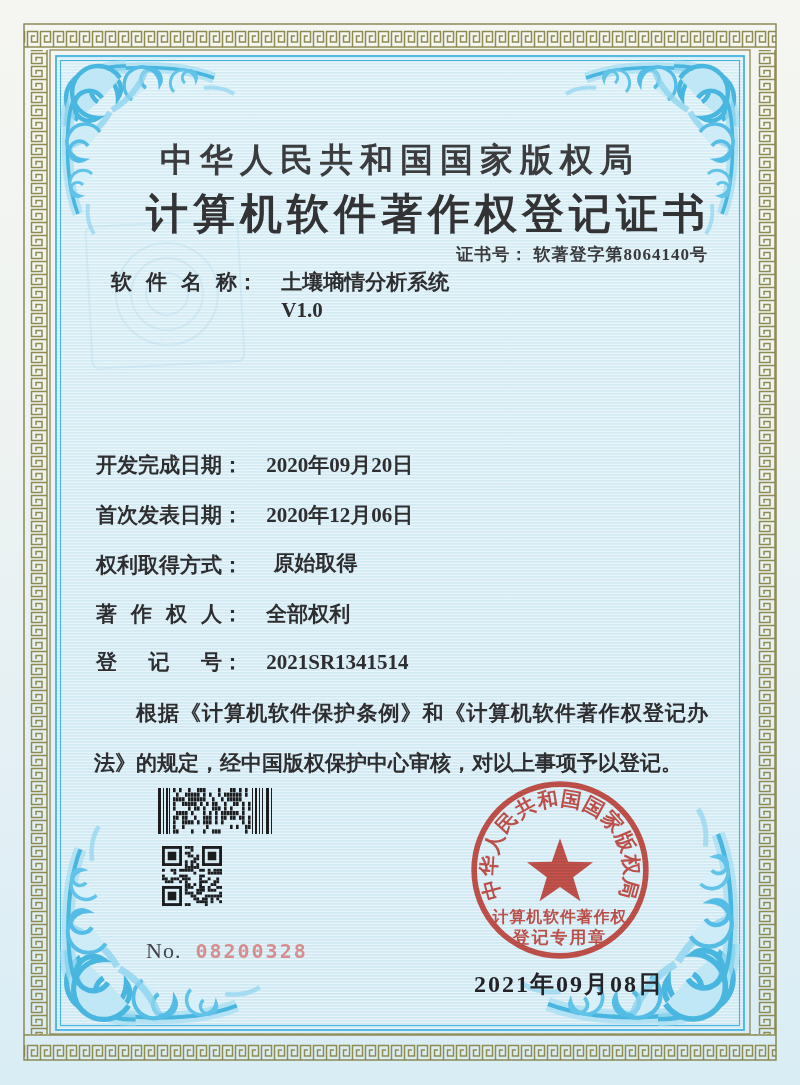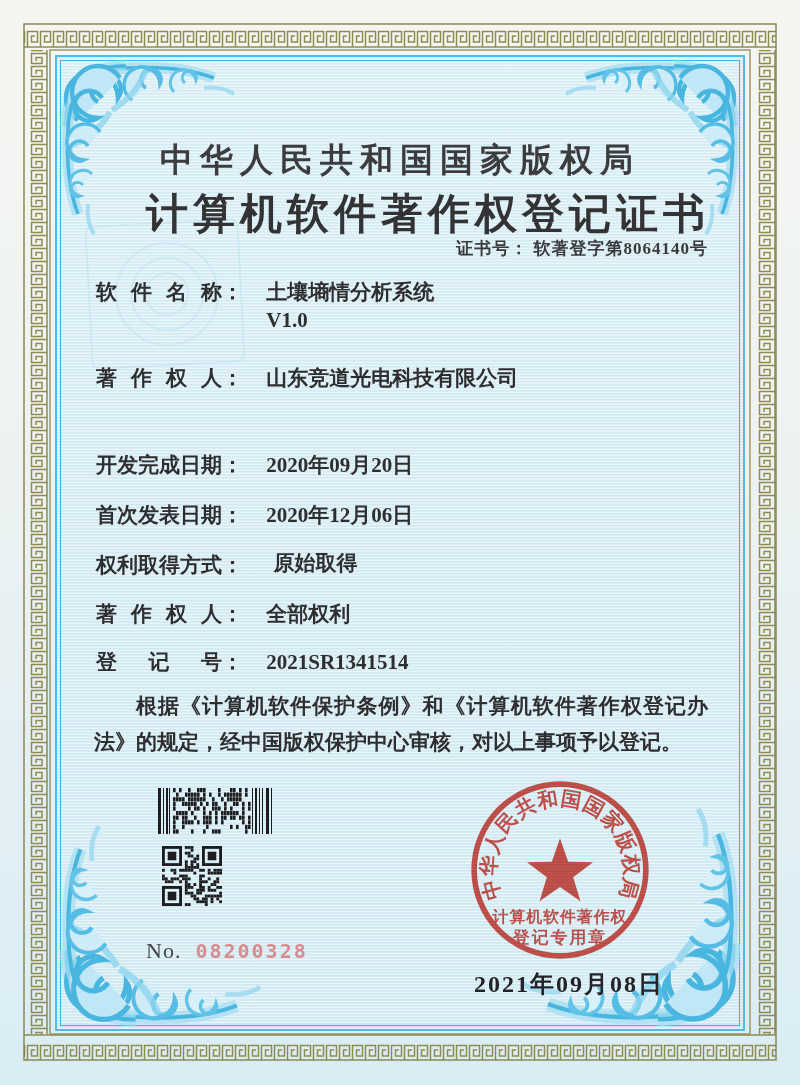--- a/index.html
+++ b/index.html
@@ -24,35 +24,35 @@
     text-align:center;font-size:33px;font-weight:bold;color:#3c3c3e;
     letter-spacing:7px;
   }
   .cert-title{
     position:absolute;left:0;top:186px;width:800px;
     text-align:center;font-size:42px;font-weight:bold;color:#333335;
     letter-spacing:5px;
     padding-left:28px;
   }
   .cert-no{
-    position:absolute;right:92px;top:237px;
+    position:absolute;right:92px;top:243px;
     font-size:17px;font-weight:bold;color:#3a3a3c;letter-spacing:1px;margin-left:35px;
   }
   .field-row{position:absolute;left:96px;font-size:21px;color:#2e2e30;font-weight:bold;}
   .field-label{
     display:inline-block;width:126px;
     text-align:justify;text-align-last:justify;
     vertical-align:top;
   }
   .field-colon{vertical-align:top;}
   .field-value{display:inline-block;margin-left:18px;vertical-align:top;line-height:1.35;}
   .statement{
     position:absolute;left:94px;top:688px;width:614px;
     font-size:21px;color:#2e2e30;font-weight:bold;
-    line-height:36px;text-align:justify;text-indent:2em;
+    line-height:50px;text-align:justify;text-indent:2em;
   }
   
   .barcode-box{position:absolute;left:158px;top:788px;}
   .qrcode-box{position:absolute;left:162px;top:846px;}
   .serial-row{position:absolute;left:146px;top:938px;font-size:22px;color:#44444a;}
   .serial-label{letter-spacing:1px;}
   .serial-number{
     font-family:"DejaVu Sans Mono","Liberation Mono",monospace;
     font-size:20px;color:#d78d8d;letter-spacing:2px;margin-left:14px;font-weight:bold;
   }
@@ -135,27 +135,23 @@
       <div class="c3"></div>
   </div>
 
   <div class="authority">中华人民共和国国家版权局</div>
   <div class="cert-title">计算机软件著作权登记证书</div>
   <div class="cert-no">
     <span>证书号：</span>
     <span>软著登字第8064140号</span>
   </div>
 
-  <div class="field-row" style="top:278px;">
+  <div class="field-row" style="top:268px;margin-left:15px;">
     <span class="field-label">软件名称</span><span class="field-colon">：</span>
     <span class="field-value"><span>土壤墒情分析系统</span><br><span>V1.0</span></span>
-  </div>
-  <div class="field-row" style="top:364px;">
-    <span class="field-label">著作权人</span><span class="field-colon">：</span>
-    <span class="field-value">山东竞道光电科技有限公司</span>
   </div>
   <div class="field-row" style="top:451px;">
     <span class="field-label">开发完成日期</span><span class="field-colon">：</span>
     <span class="field-value">2020年09月20日</span>
   </div>
   <div class="field-row" style="top:501px;">
     <span class="field-label">首次发表日期</span><span class="field-colon">：</span>
     <span class="field-value">2020年12月06日</span>
   </div>
   <div class="field-row" style="top:551px;font-family:Liberation Mono, monospace;">

